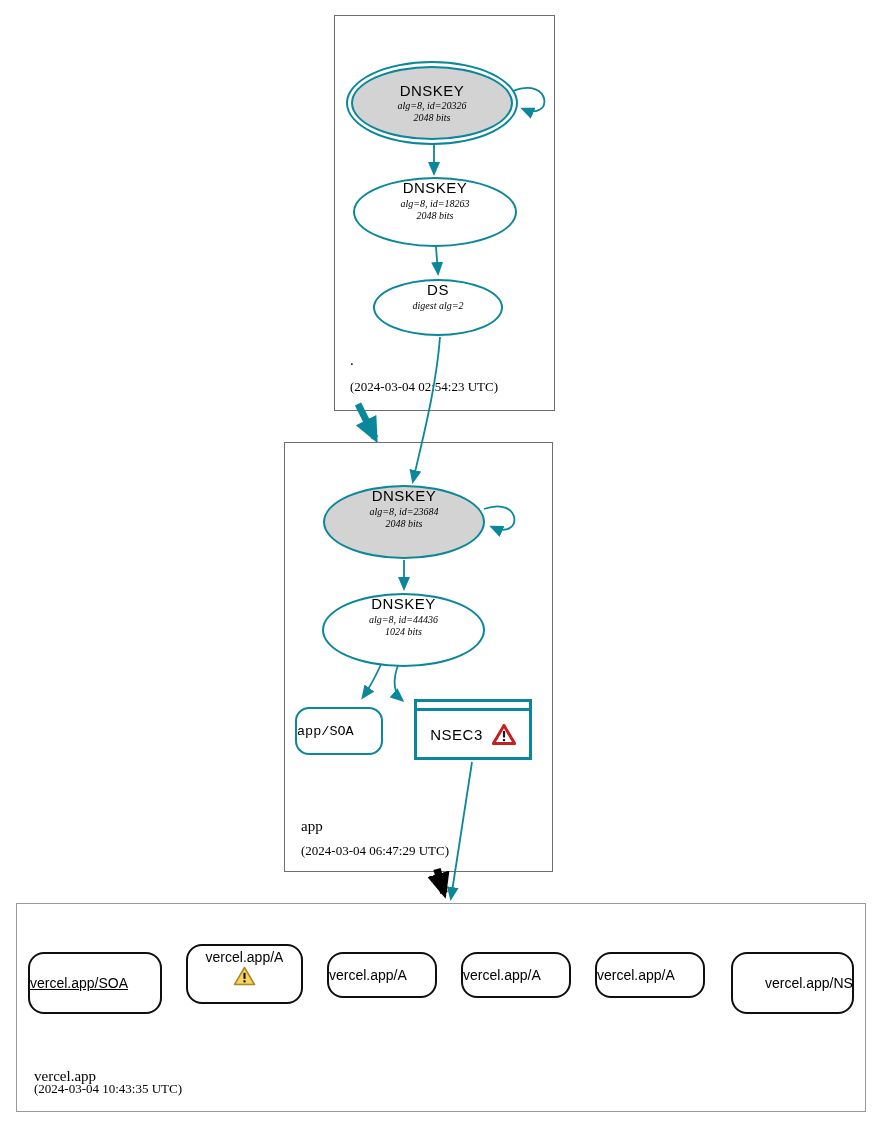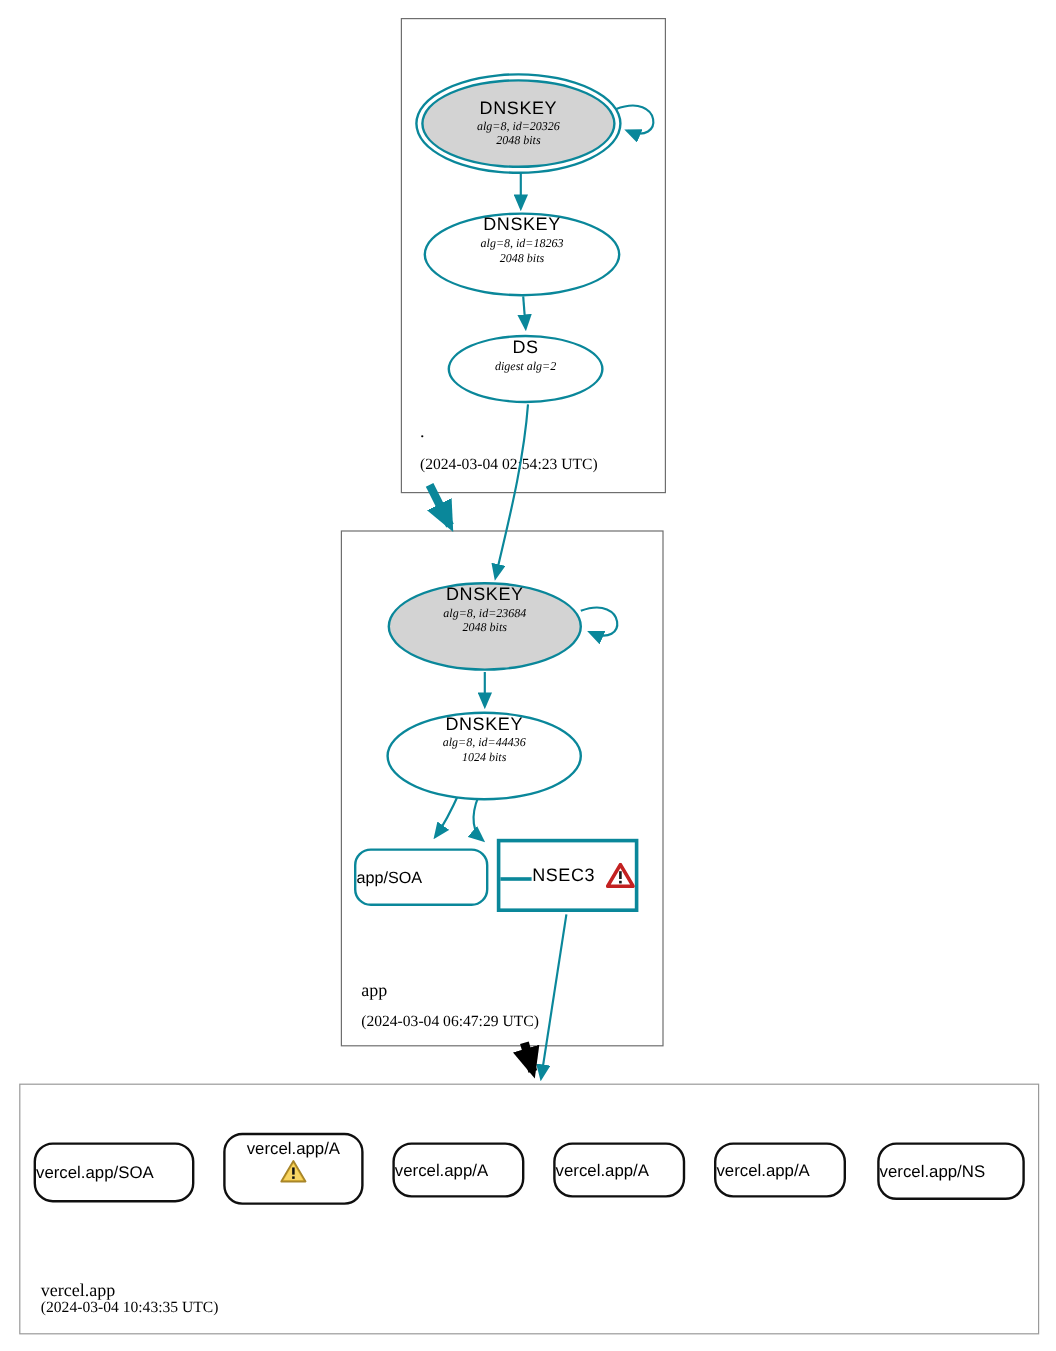--- a/index.html
+++ b/index.html
@@ -12,21 +12,21 @@
   .node{position:absolute;z-index:3;box-sizing:border-box;display:flex;align-items:center;justify-content:flex-start;}
   .ellipse{border:2px solid #0a879a;border-radius:50%;background:#fff;flex-direction:column;text-align:center;}
   .ellipse.gray{background:#d3d3d3;}
   .ring-outer{border:2px solid #0a879a;border-radius:50%;background:#fff;padding:3px;}
   .ring-inner{width:100%;height:100%;box-sizing:border-box;border:2px solid #0a879a;border-radius:50%;
               background:#d3d3d3;display:flex;flex-direction:column;align-items:center;justify-content:center;text-align:center;}
   .n-title{font-size:15px;line-height:1.25;letter-spacing:.5px;}
   .n-detail{font-family:"Liberation Serif",serif;font-size:10px;line-height:1.2;font-style:italic;}
   .rrset-teal{border:2px solid #0a879a;border-radius:14px;background:#fff;font-size:13.5px;}
   .rrset-black{border:2.5px solid #0f0f0f;border-radius:16px;background:#fff;font-size:14px;}
-  .nsec3{border:3px solid #0a879a;background:#fff;flex-direction:row;padding:0;}
+  .nsec3{border:3px solid #0a879a;background:#fff;flex-direction:column;padding:0;}
   .nsec3-strip{width:100%;height:9px;border-bottom:3px solid #0a879a;box-sizing:border-box;}
   .nsec3-body{flex:1;width:100%;display:flex;align-items:center;justify-content:center;gap:9px;font-size:15px;letter-spacing:.5px;}
   .warn-node{flex-direction:column;gap:1px;padding-top:3px;}
   .zone-label{position:absolute;z-index:1;font-family:"Liberation Serif",serif;font-size:15px;}
   .zone-ts{position:absolute;z-index:1;font-family:"Liberation Serif",serif;font-size:13px;}
   .icon{display:inline-block;line-height:0;}
 </style>
 </head>
 <body>
 
@@ -90,38 +90,38 @@
   <div class="node ellipse gray" style="left:323px;top:485px;width:162px;height:74px;">
     <div class="n-title">DNSKEY</div>
     <div class="n-detail">alg=8, id=23684</div>
     <div class="n-detail">2048 bits</div>
   </div>
   <div class="node ellipse" style="left:322px;top:593px;width:163px;height:74px;">
     <div class="n-title">DNSKEY</div>
     <div class="n-detail">alg=8, id=44436</div>
     <div class="n-detail">1024 bits</div>
   </div>
-  <div class="node rrset-teal" style="left:295px;top:707px;width:112px;height:48px;">
+  <div class="node rrset-teal" style="left:295px;top:707px;width:88px;height:48px;font-family:Liberation Mono, monospace;">
     <span>app/SOA</span>
   </div>
   <div class="node nsec3" style="left:414px;top:699px;width:118px;height:61px;">
     <div class="nsec3-strip"></div>
     <div class="nsec3-body">
       <span>NSEC3</span>
       <span class="icon">
         <svg width="24" height="21" viewBox="0 0 24 21">
           <path d="M12 1.5 L22.6 19.5 H1.4 Z" fill="#ffffff" stroke="#c32121" stroke-width="3" stroke-linejoin="round"></path>
           <rect x="10.9" y="7" width="2.2" height="6.5" fill="#1a1a1a"></rect>
           <rect x="10.9" y="15" width="2.2" height="2.2" fill="#1a1a1a"></rect>
         </svg>
       </span>
     </div>
   </div>
 
-  <div class="node rrset-black" style="left:28px;top:952px;width:134px;height:50px;">
+  <div class="node rrset-black" style="left:28px;top:952px;width:134px;height:62px;text-decoration:underline;">
     <span>vercel.app/SOA</span>
   </div>
   <div class="node rrset-black warn-node" style="left:186px;top:944px;width:117px;height:60px;">
     <span>vercel.app/A</span>
     <span class="icon">
       <svg width="23" height="20" viewBox="0 0 24 21">
         <path d="M12 1.5 L22.6 19.5 H1.4 Z" fill="#f2c53c" stroke="#a8862a" stroke-width="1.6" stroke-linejoin="round"></path>
         <path d="M12 4.2 L20.2 18.2 H3.8 Z" fill="#f7d564"></path>
         <rect x="10.9" y="7.2" width="2.2" height="6.3" fill="#111"></rect>
         <rect x="10.9" y="15" width="2.2" height="2.2" fill="#111"></rect>
@@ -130,17 +130,17 @@
   </div>
   <div class="node rrset-black" style="left:327px;top:952px;width:110px;height:46px;">
     <span>vercel.app/A</span>
   </div>
   <div class="node rrset-black" style="left:461px;top:952px;width:110px;height:46px;">
     <span>vercel.app/A</span>
   </div>
   <div class="node rrset-black" style="left:595px;top:952px;width:110px;height:46px;">
     <span>vercel.app/A</span>
   </div>
-  <div class="node rrset-black" style="left:731px;top:952px;width:123px;height:48px;">
+  <div class="node rrset-black" style="left:731px;top:952px;width:123px;height:62px;padding-left:32px;">
     <span>vercel.app/NS</span>
   </div>
 
 </div>
 
 </body></html>

